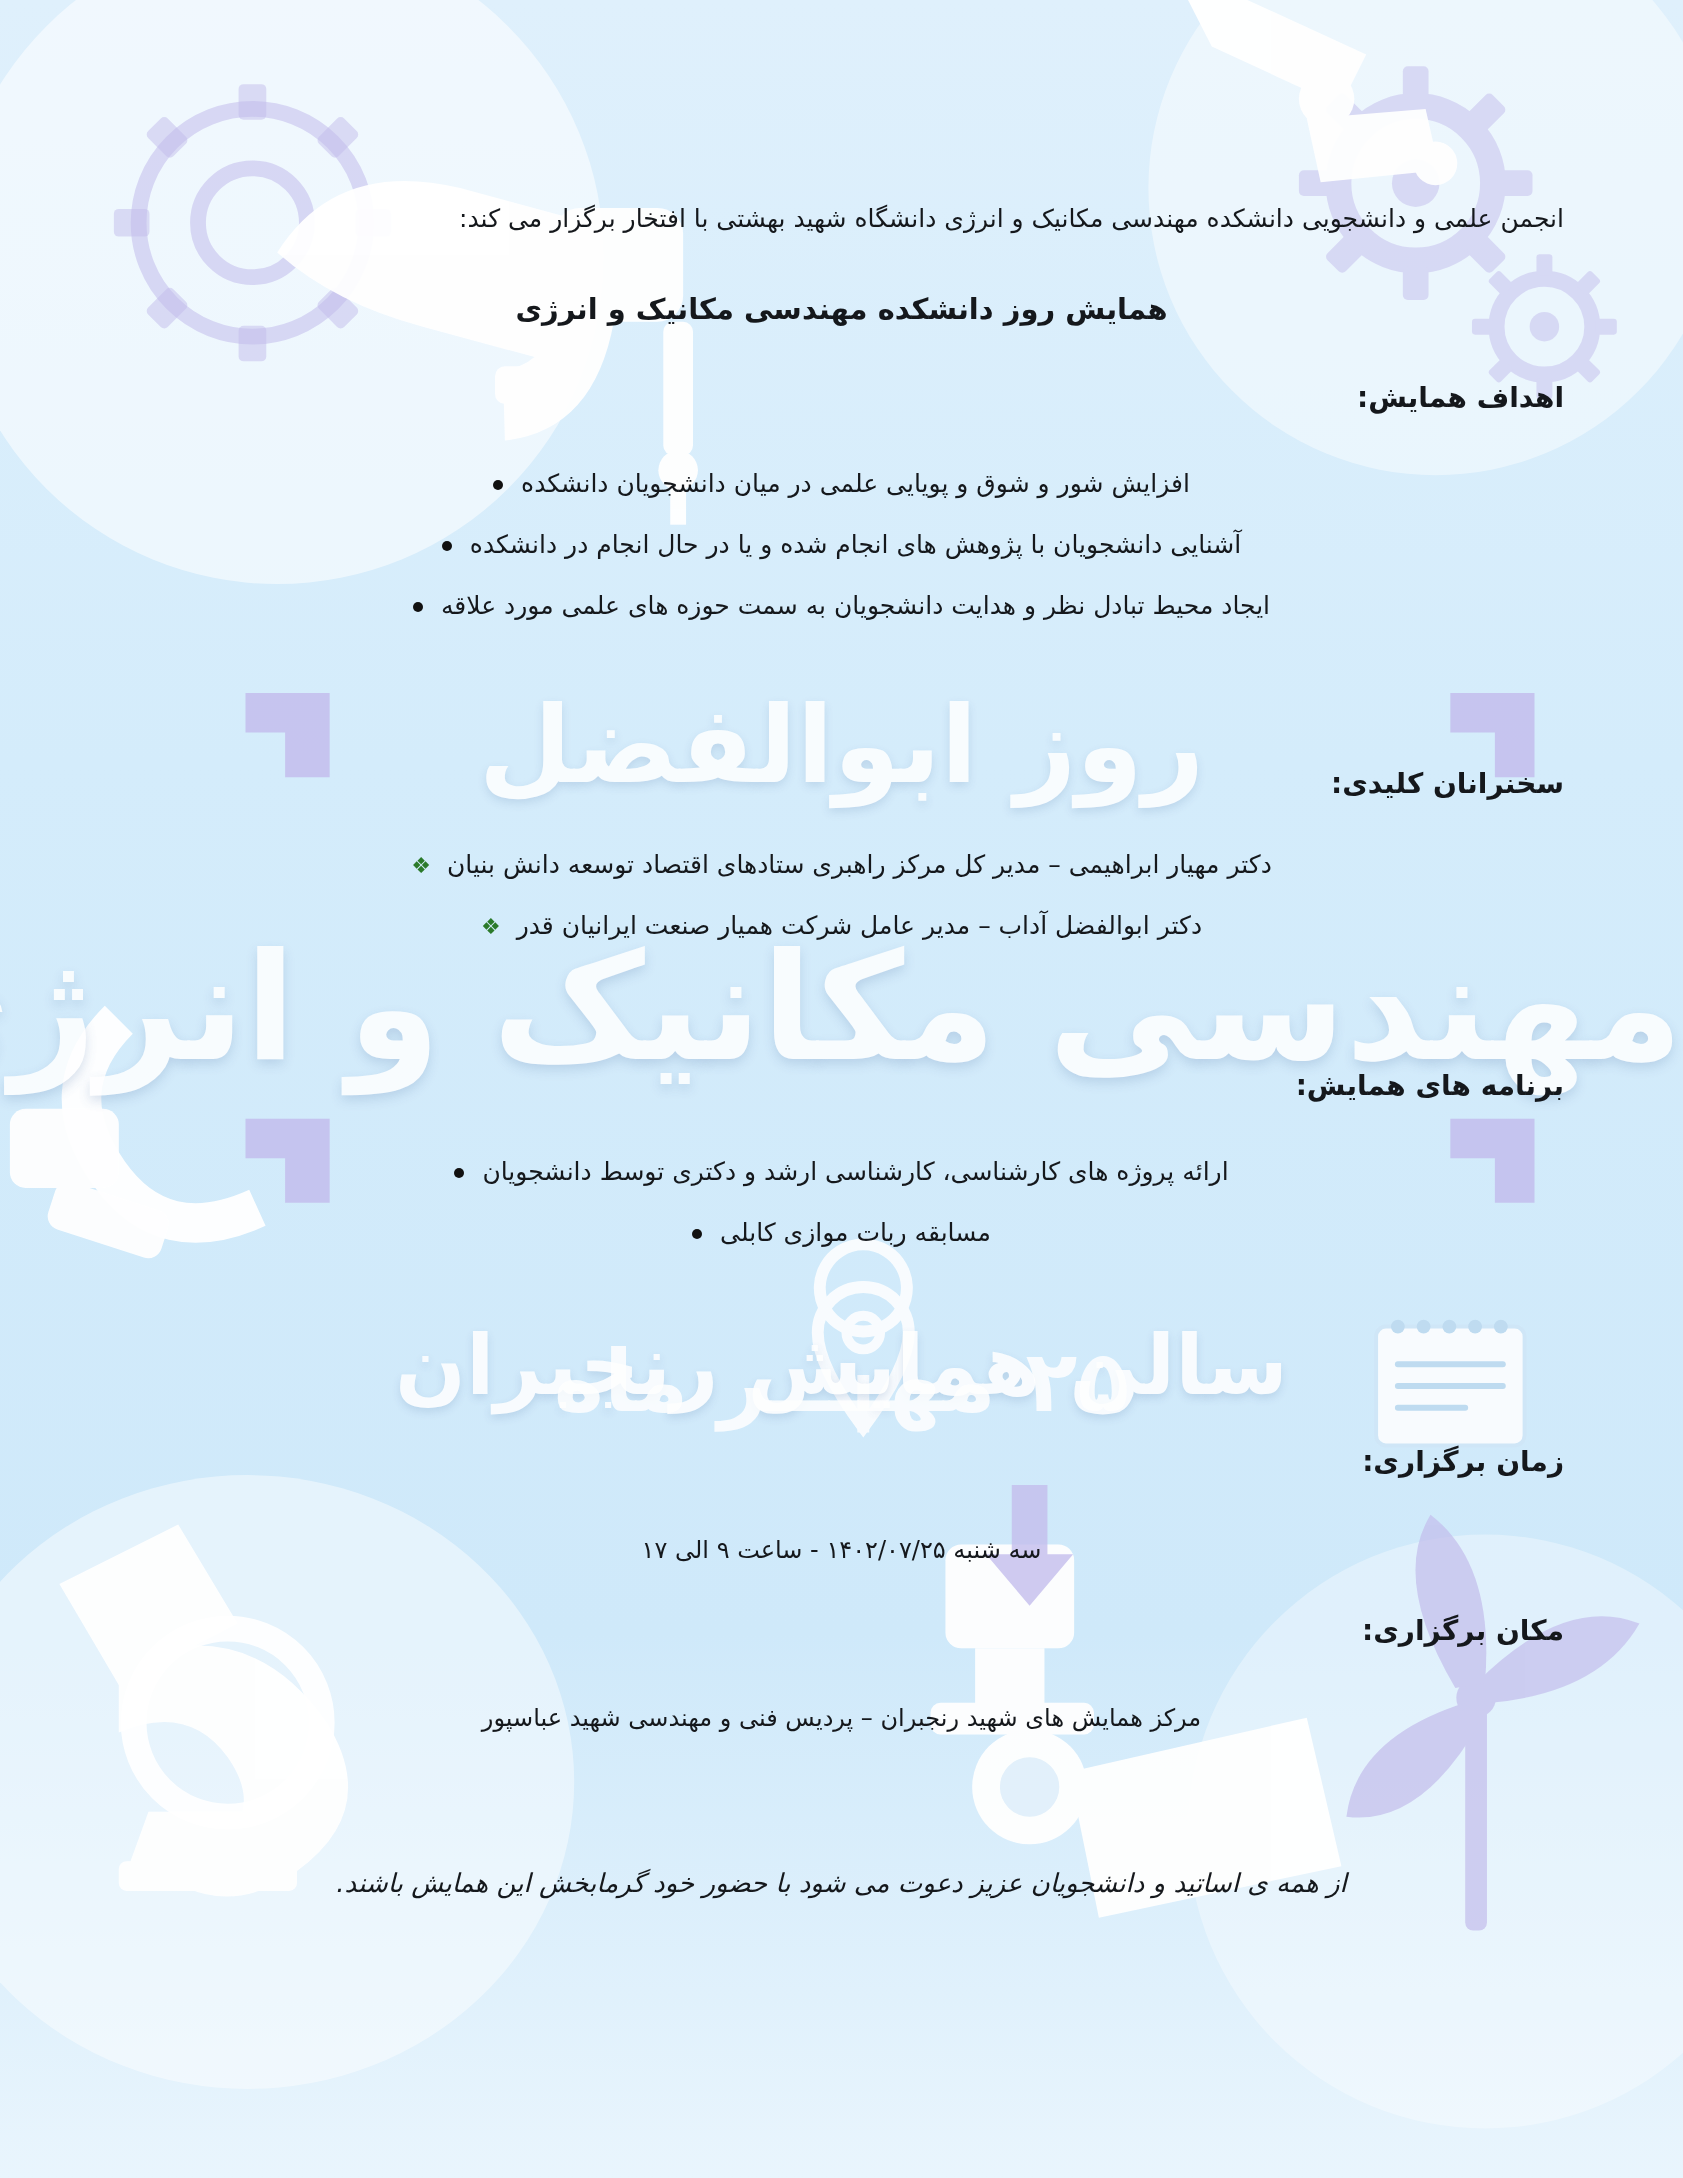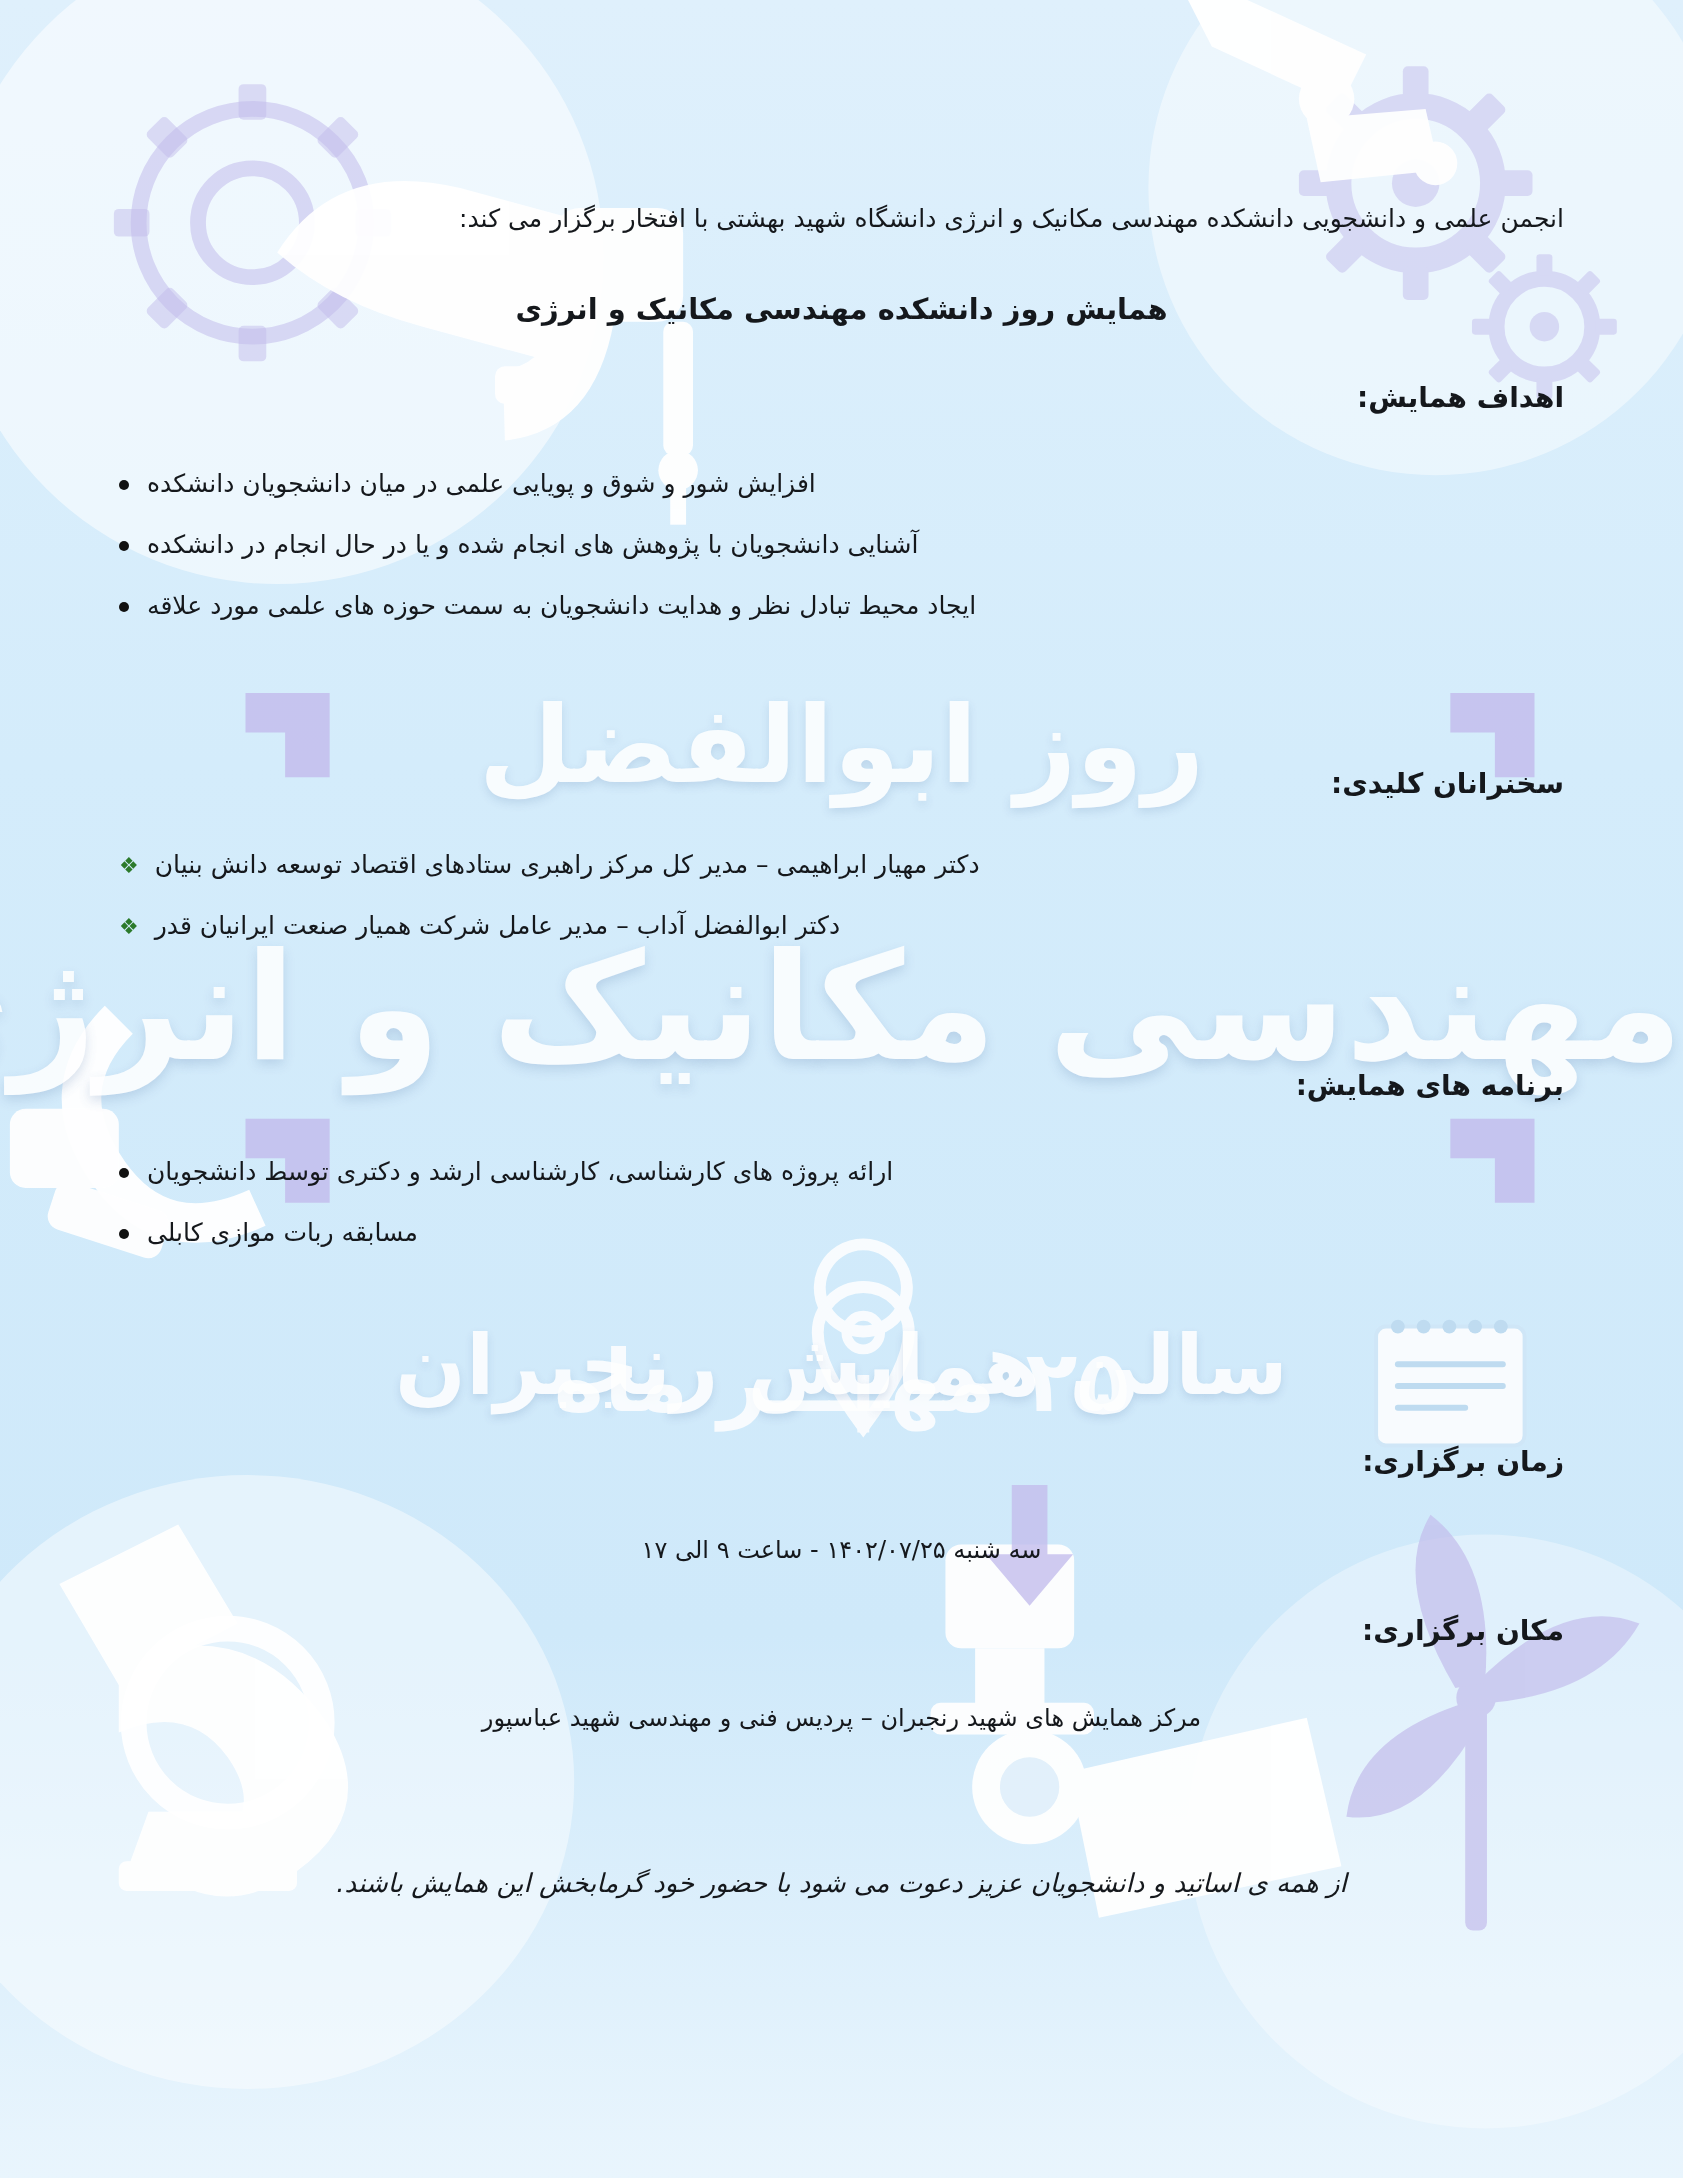--- a/index.html
+++ b/index.html
@@ -94,21 +94,21 @@
   }
 
   ul.bullets, ul.diamonds {
     list-style: none;
     margin: 0;
     padding: 0;
   }
   ul.bullets li, ul.diamonds li {
     font-size: 25px;
     line-height: 1.55;
-    text-align: left;
+    text-align: center;
     margin: 0 0 22px 0;
     position: relative;
     padding-right: 0;
   }
   ul.bullets li .mk {
     display: inline-block;
     width: 10px;
     height: 10px;
     background: #111;
     border-radius: 50%;

